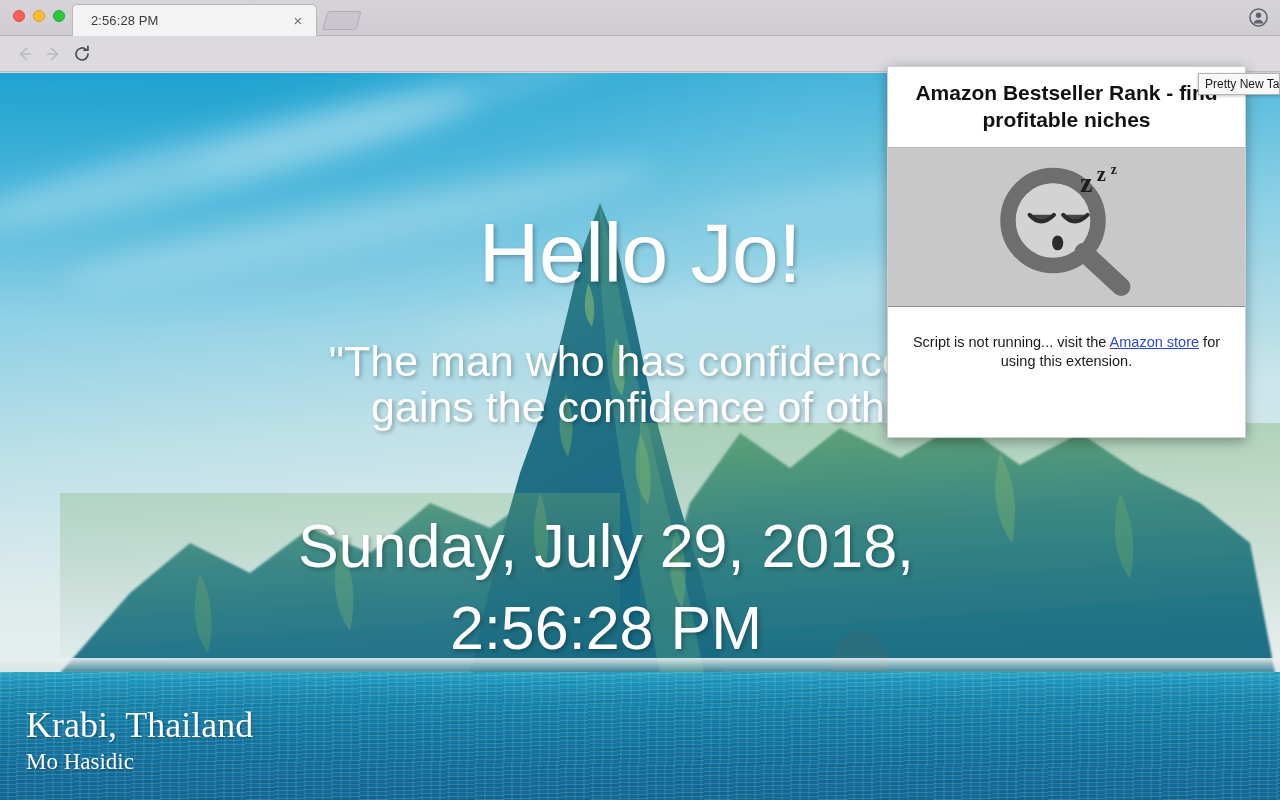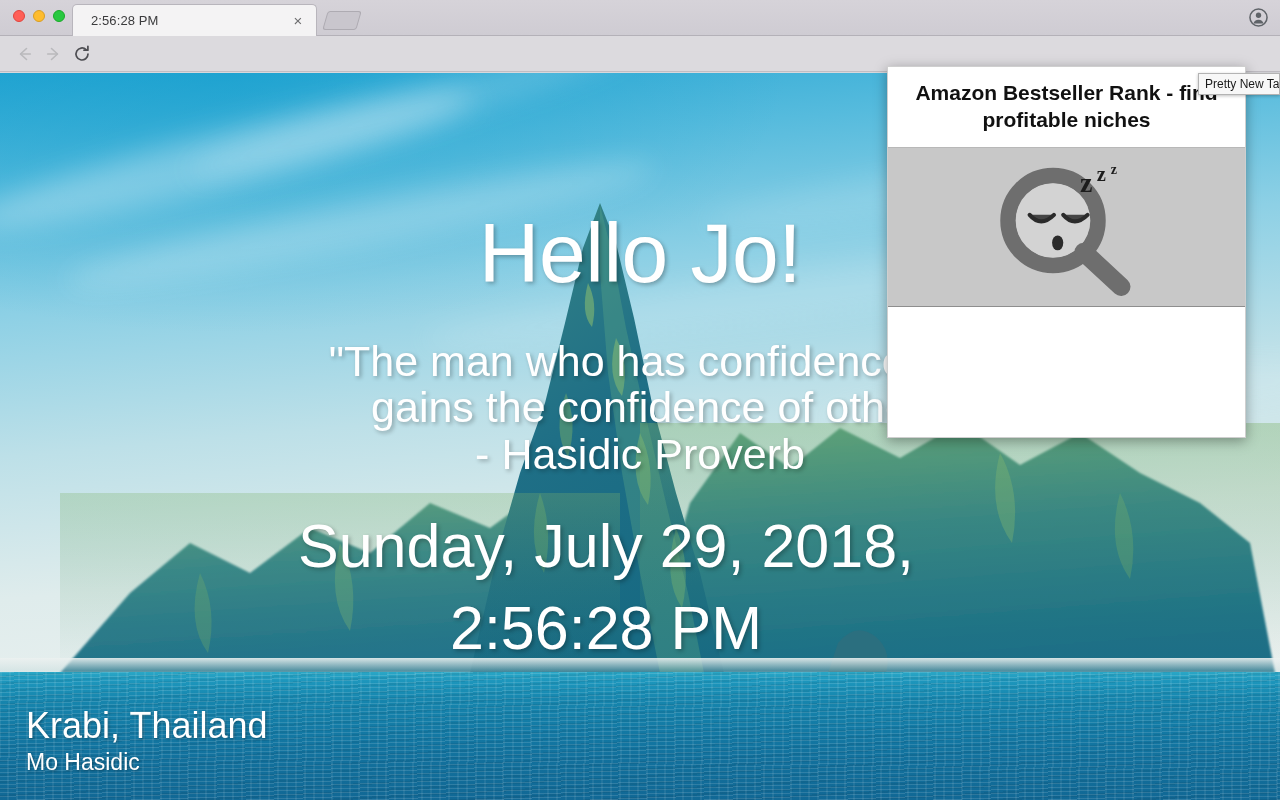--- a/index.html
+++ b/index.html
@@ -159,21 +159,21 @@
   }
   .quote {
     left: 90px; width: 1100px; top: 265px; text-align: center;
     font-size: 43px; font-weight: 300; color: #fff; line-height: 1.08;
   }
   .quote-attr { display:block; }
   .datetime {
     left: 0; width: 1212px; top: 432px; text-align: center;
     font-size: 61px; font-weight: 300; color: #fff; line-height: 1.35;
   }
-  .credit { left: 26px; bottom: 22px; }
+  .credit { left: 26px; bottom: 22px; font-family: Liberation Serif, serif; }
   .credit-place { font-size: 36px; font-weight: 400; color: #fff; line-height: 1.1;
                   text-shadow: 1px 1px 3px rgba(0,0,0,.35); }
   .credit-author { font-size: 23px; font-weight: 400; color: #fff; line-height: 1.4;
                   text-shadow: 1px 1px 3px rgba(0,0,0,.35); }
 
   
   .ext-popup {
     position: absolute; left: 887px; top: 66px;
     width: 359px; height: 372px;
     background: #fff;
@@ -367,21 +367,20 @@
       <div class="horizon-haze"></div>
       <div class="ocean"></div>
     </div>
 
     <div class="title-main shadowed">Hello Jo!</div>
 
     <div class="quote shadowed">
       <span>"The man who has confidence in</span>
       <br>
       <span>gains the confidence of othe</span>
-      <span class="quote-attr">- Hasidic Proverb</span>
     </div>
 
     <div class="datetime shadowed">
       <div>Sunday, July 29, 2018,</div>
       <div>2:56:28 PM</div>
     </div>
 
     <div class="credit">
       <div class="credit-place">Krabi, Thailand</div>
       <div class="credit-author">Mo Hasidic</div>
@@ -407,16 +406,21 @@
         <path d="M86 62 q12 14 26 0 z" fill="#2b2b2b" opacity=".85"></path>
 
         <ellipse cx="80" cy="92" rx="6" ry="8" fill="#2b2b2b"></ellipse>
 
         <text x="104" y="38" font-family="Liberation Serif, serif" font-size="30" font-weight="bold" fill="#1c1c1c">z</text>
         <text x="122" y="26" font-family="Liberation Serif, serif" font-size="22" font-weight="bold" fill="#1c1c1c">z</text>
         <text x="137" y="18" font-family="Liberation Serif, serif" font-size="15" font-weight="bold" fill="#1c1c1c">z</text>
       </svg>
     </div>
 
+    <div class="ext-popup-footer">
+      <span>Script is not running... visit the</span>
+      <a href="#">Amazon store</a>
+      <span>for using this extension.</span>
+    </div>
   </div>
 
   <div class="tooltip">Pretty New Tab</div>
 </div>
 
 </body></html>

